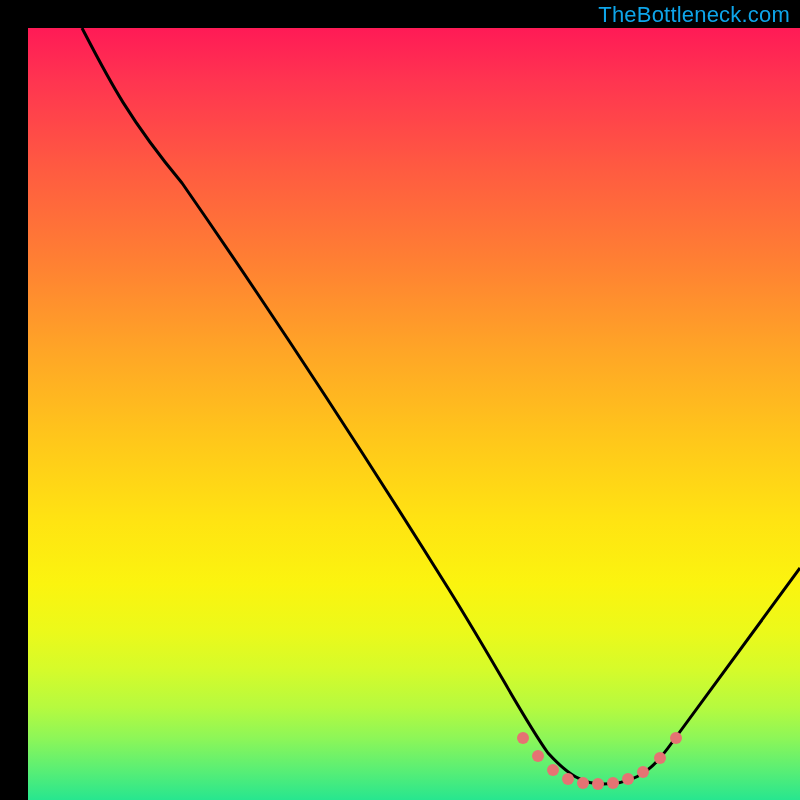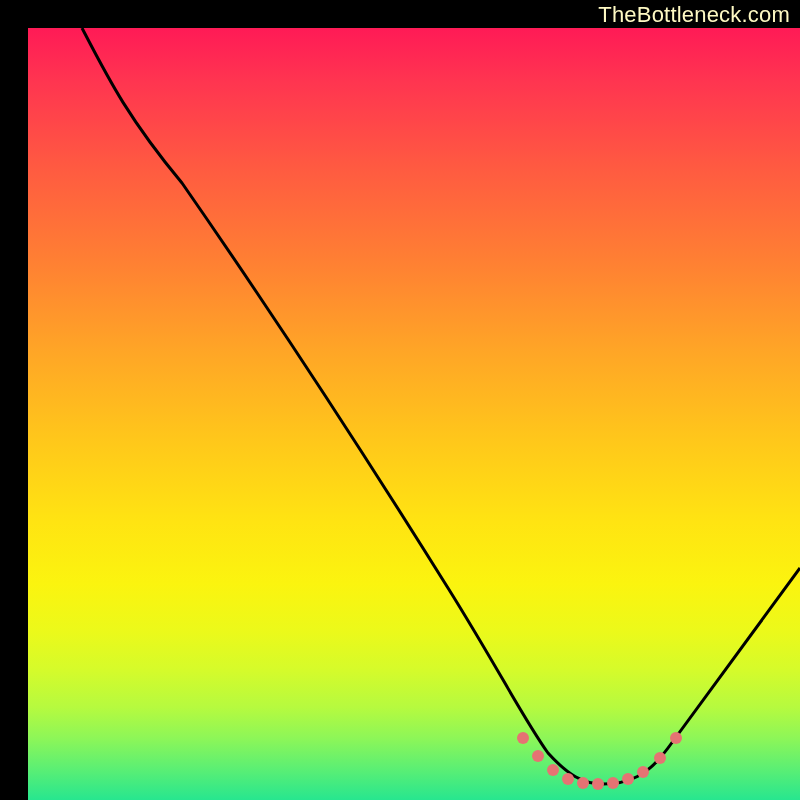--- a/index.html
+++ b/index.html
@@ -51,21 +51,21 @@
   .curve {
     position: absolute;
     inset: 0;
     width: 772px;
     height: 772px;
   }
   .watermark {
     position: absolute;
     top: 2px;
     right: 10px;
-    color: #fef9c3;
+    color: #0ea5e9;
     font-size: 22px;
     font-weight: 500;
     letter-spacing: 0.2px;
     pointer-events: none;
     white-space: nowrap;
   }
 </style>
 </head>
 <body>
 

